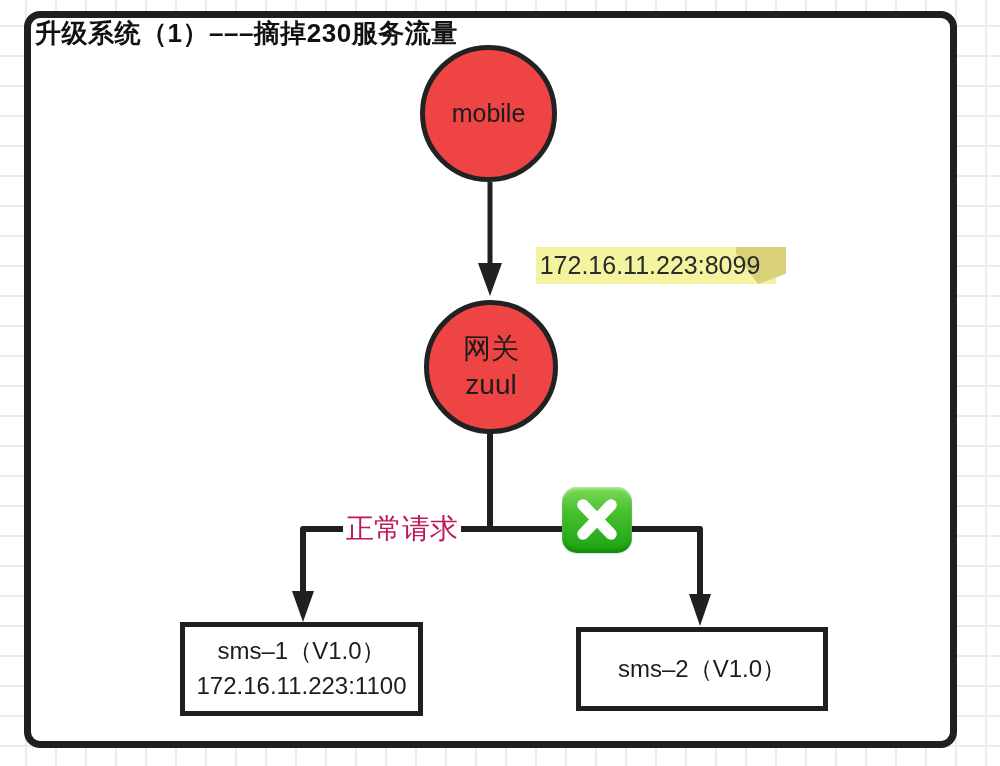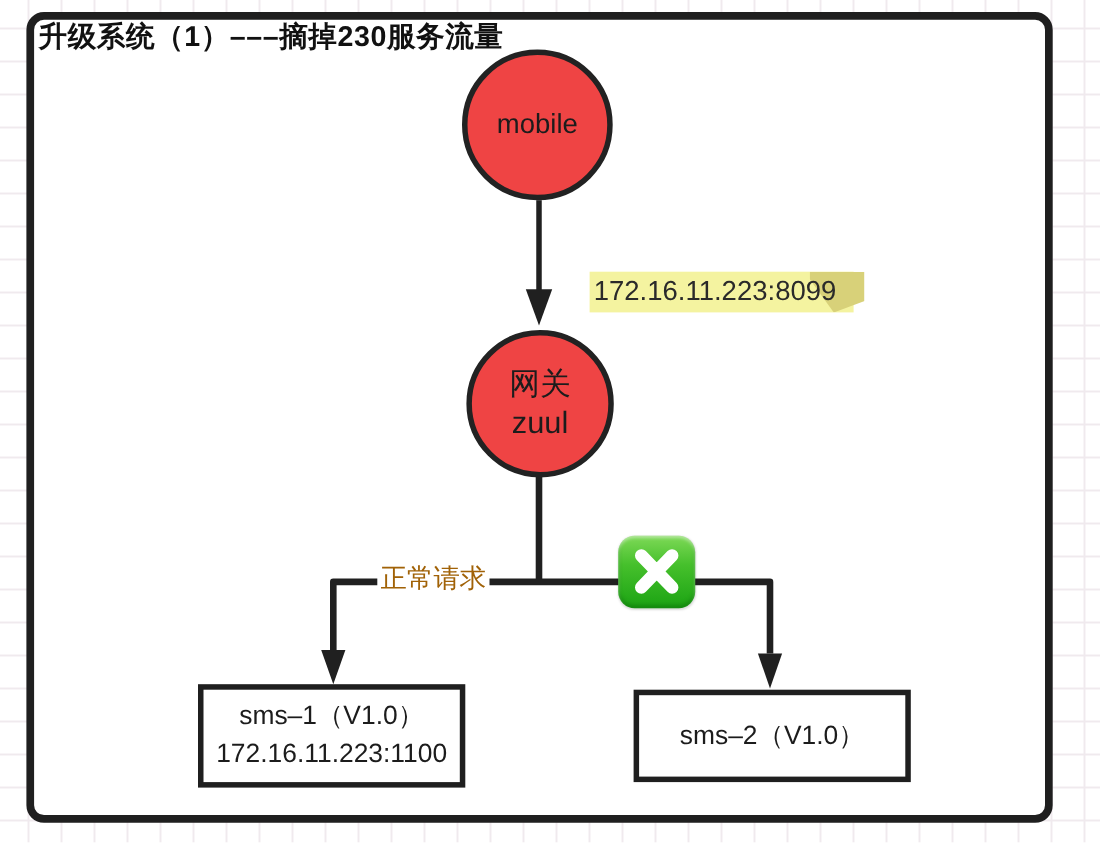--- a/index.html
+++ b/index.html
@@ -49,21 +49,21 @@
     background:#d8d179;
     clip-path:polygon(0 0,100% 0,100% 72%,44% 100%,0 18%);
   }
   .note .note-text{
     position:absolute;left:0;top:0;width:228px;height:37px;
     display:flex;align-items:center;justify-content:center;
     font-size:25px;color:#2a2a2a;white-space:nowrap;
   }
   .edge-label{
     position:absolute;left:343px;top:510px;z-index:3;
-    background:#ffffff;padding:0 3px;font-size:24px;color:#a16207;
+    background:#ffffff;padding:0 3px;font-size:28px;color:#be185d;
     white-space:nowrap;
   }
   .blocked{
     position:absolute;left:562px;top:487px;width:70px;height:66px;z-index:3;
     border-radius:15px;
     background:linear-gradient(180deg,#7ed957 0%,#46c02c 40%,#1ba313 100%);
     box-shadow:inset 0 2px 3px rgba(255,255,255,.45), inset 0 -3px 4px rgba(0,80,0,.35), 0 1px 2px rgba(0,0,0,.15);
     display:flex;align-items:center;justify-content:center;
   }
   .server-box{

